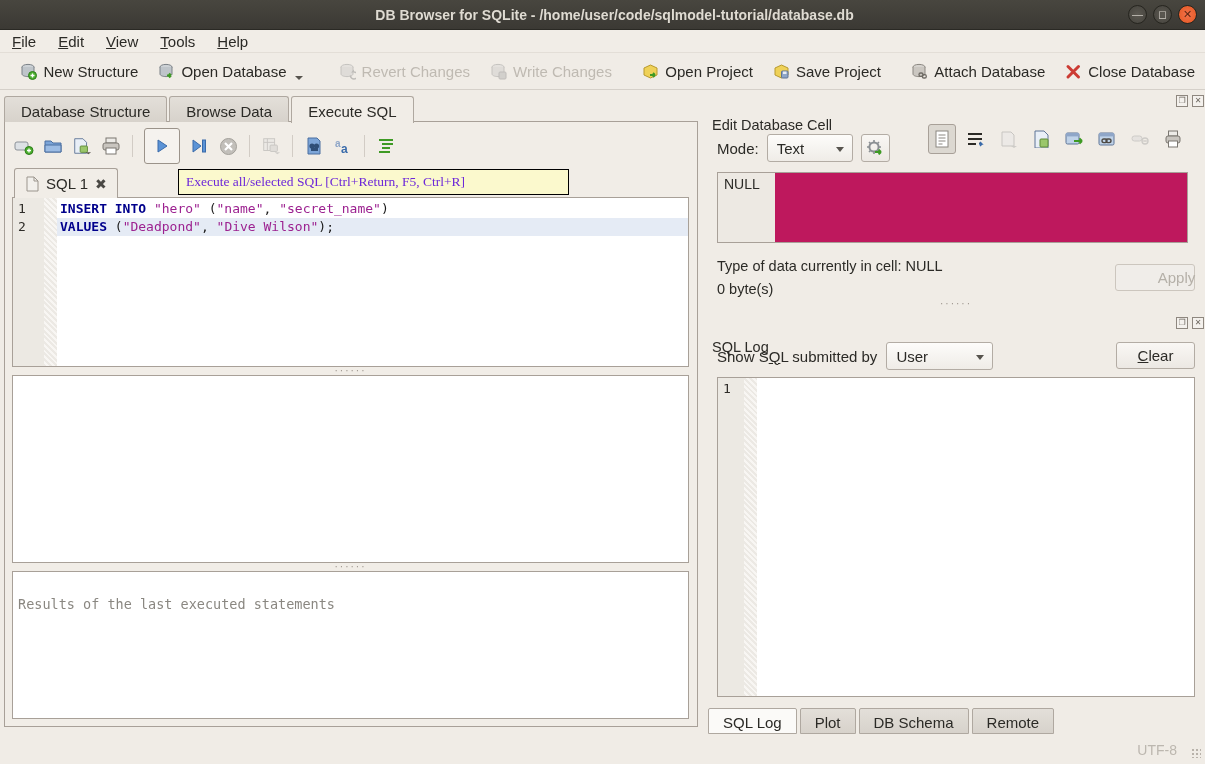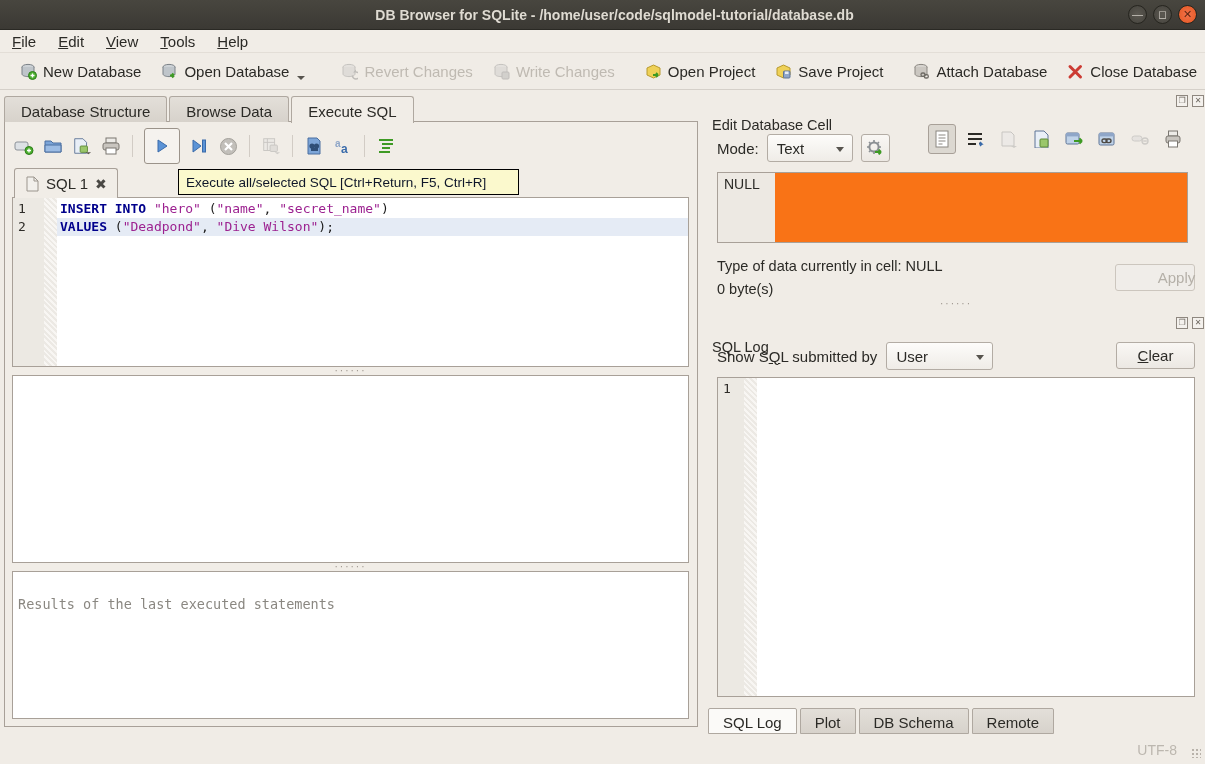--- a/index.html
+++ b/index.html
@@ -53,22 +53,22 @@
   .playframe { border:1px solid #9B938A; border-radius:3px; background:#F5F2EE; width:36px; height:36px;
     display:flex; align-items:center; justify-content:center; }
   .ssep { width:1px; height:22px; background:#D2CCC5; margin:0 2px;}
 
   
   .subtab { position:absolute; left:14px; top:168px; height:30px; padding:0 10px; display:flex; align-items:center; gap:7px;
     border:1px solid #A8A098; border-bottom:none; background:#F1EDE7; font-size:15px; border-radius:3px 3px 0 0; z-index:2;}
   .closex { color:#4a4844; font-weight:bold; font-size:14px; }
 
   
-  .tooltip { position:absolute; left:178px; top:169px; width:341px; height:26px; background:#FBF9CD;
-    border:1px solid #000; font-size:13.5px; display:flex; align-items:center; padding-left:7px; z-index:9; color:#0f172a;}
+  .tooltip { position:absolute; left:178px; top:169px; width:391px; height:26px; background:#FBF9CD;
+    border:1px solid #000; font-size:13.5px; display:flex; align-items:center; padding-left:7px; z-index:9; color:#6d28d9;font-family:Liberation Serif, serif;}
 
   
   .editbox { position:absolute; background:#fff; border:1px solid #A8A098; display:flex; }
   .gutter { background:#ECE9E3; color:#2E2C28; font-family:"DejaVu Sans Mono",monospace; font-size:13px;
     padding:2px 4px 0 5px; text-align:left; }
   .foldmargin { width:13px; background:repeating-linear-gradient(45deg,#ECE9E4 0 2px,#F8F6F3 2px 4px); }
   .codearea { flex:1; font-family:"DejaVu Sans Mono",monospace; font-size:13px; padding-top:2px; overflow:hidden;}
   .codeline { height:18px; line-height:18px; padding-left:3px; white-space:pre; }
   .codeline.hl { background:#E5EBF5; }
   .gline { height:18px; line-height:18px; }
@@ -92,21 +92,21 @@
     border-right:4px solid transparent; border-top:5px solid #57544e; }
   .btn { height:27px; border:1px solid #B3ACA4; border-radius:3px; background:linear-gradient(#F9F7F4,#ECE8E3);
     font-size:15px; display:flex; align-items:center; justify-content:center; }
   .btn.disabled { color:#B5B0A8; background:#F0EDE9; border-color:#CCC6BE;padding-left:43px; }
   .iconbtn { width:28px; height:30px; display:flex; align-items:center; justify-content:center; border-radius:3px; }
   .iconbtn.pressed { background:#DCD8D1; border:1px solid #A8A098; }
   .gearbtn { width:29px; height:28px; border:1px solid #B3ACA4; border-radius:3px;
     background:linear-gradient(#F9F7F4,#ECE8E3); display:flex; align-items:center; justify-content:center; }
 
   .cellbox { position:absolute; left:717px; top:172px; width:471px; height:71px; border:1px solid #A8A098;
-    background:#f97316; display:flex; }
+    background:#be185d; display:flex; }
   .cellmargin { width:57px; background:#EDE9E3; font-size:14px; color:#2B2A26; padding:3px 0 0 6px; }
 
   .infotext { position:absolute; font-size:14.5px; color:#2B2A26; }
 
   
   .docktabs { position:absolute; left:708px; top:708px; display:flex; height:26px; }
   .docktab { padding:2px 14px 0 14px; font-size:15px; border:1px solid #AFA8A0; background:linear-gradient(#E3DFD9,#D7D2CB);
     margin-right:3px; border-radius:2px 2px 0 0; display:flex; align-items:center; }
   .docktab.active { background:#FBFAF8; }
 
@@ -138,21 +138,21 @@
 
   <div class="toolbar">
     <span class="tbgrip"></span>
     <span class="tbtn">
       <svg class="icon16" viewBox="0 0 17 17">
           <ellipse cx="8" cy="4" rx="6" ry="2.6" fill="#CDD2D6" stroke="#7B8187"></ellipse>
           <path d="M2 4v7c0 1.5 2.7 2.6 6 2.6s6-1.1 6-2.6V4" fill="#BFC5CA" stroke="#7B8187"></path>
           <circle cx="12.5" cy="12.5" r="4" fill="#4CAF2E" stroke="#2E7D1B"></circle>
           <path d="M12.5 10.5v4M10.5 12.5h4" stroke="#fff" stroke-width="1.4"></path>
         </svg>
-      <span>New Database</span>
+      <span>New Structure</span>
     </span>
     <span class="tbtn">
       <svg class="icon16" viewBox="0 0 17 17">
           <ellipse cx="8" cy="4" rx="6" ry="2.6" fill="#CDD2D6" stroke="#7B8187"></ellipse>
           <path d="M2 4v7c0 1.5 2.7 2.6 6 2.6s6-1.1 6-2.6V4" fill="#BFC5CA" stroke="#7B8187"></path>
           <path d="M9 12.5h4m0 0-2-2m2 2-2 2" stroke="#3E9A24" stroke-width="2"></path>
         </svg>
       <span>Open Database</span>
       <span class="caret"></span>
     </span>

